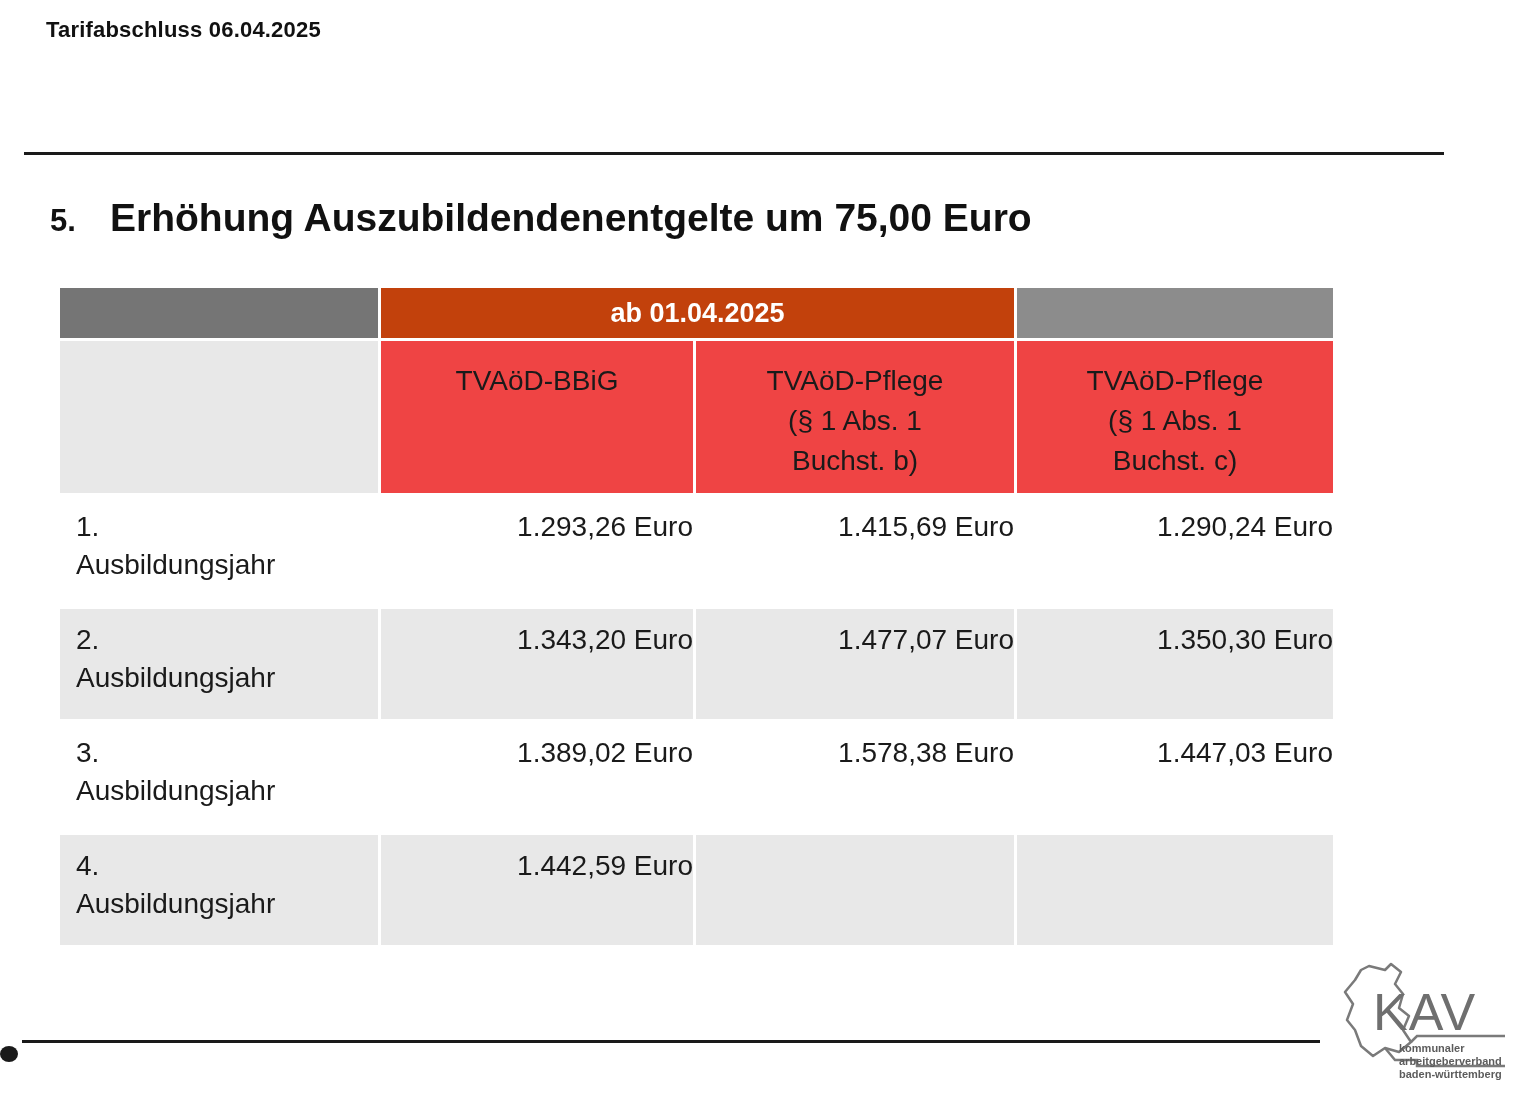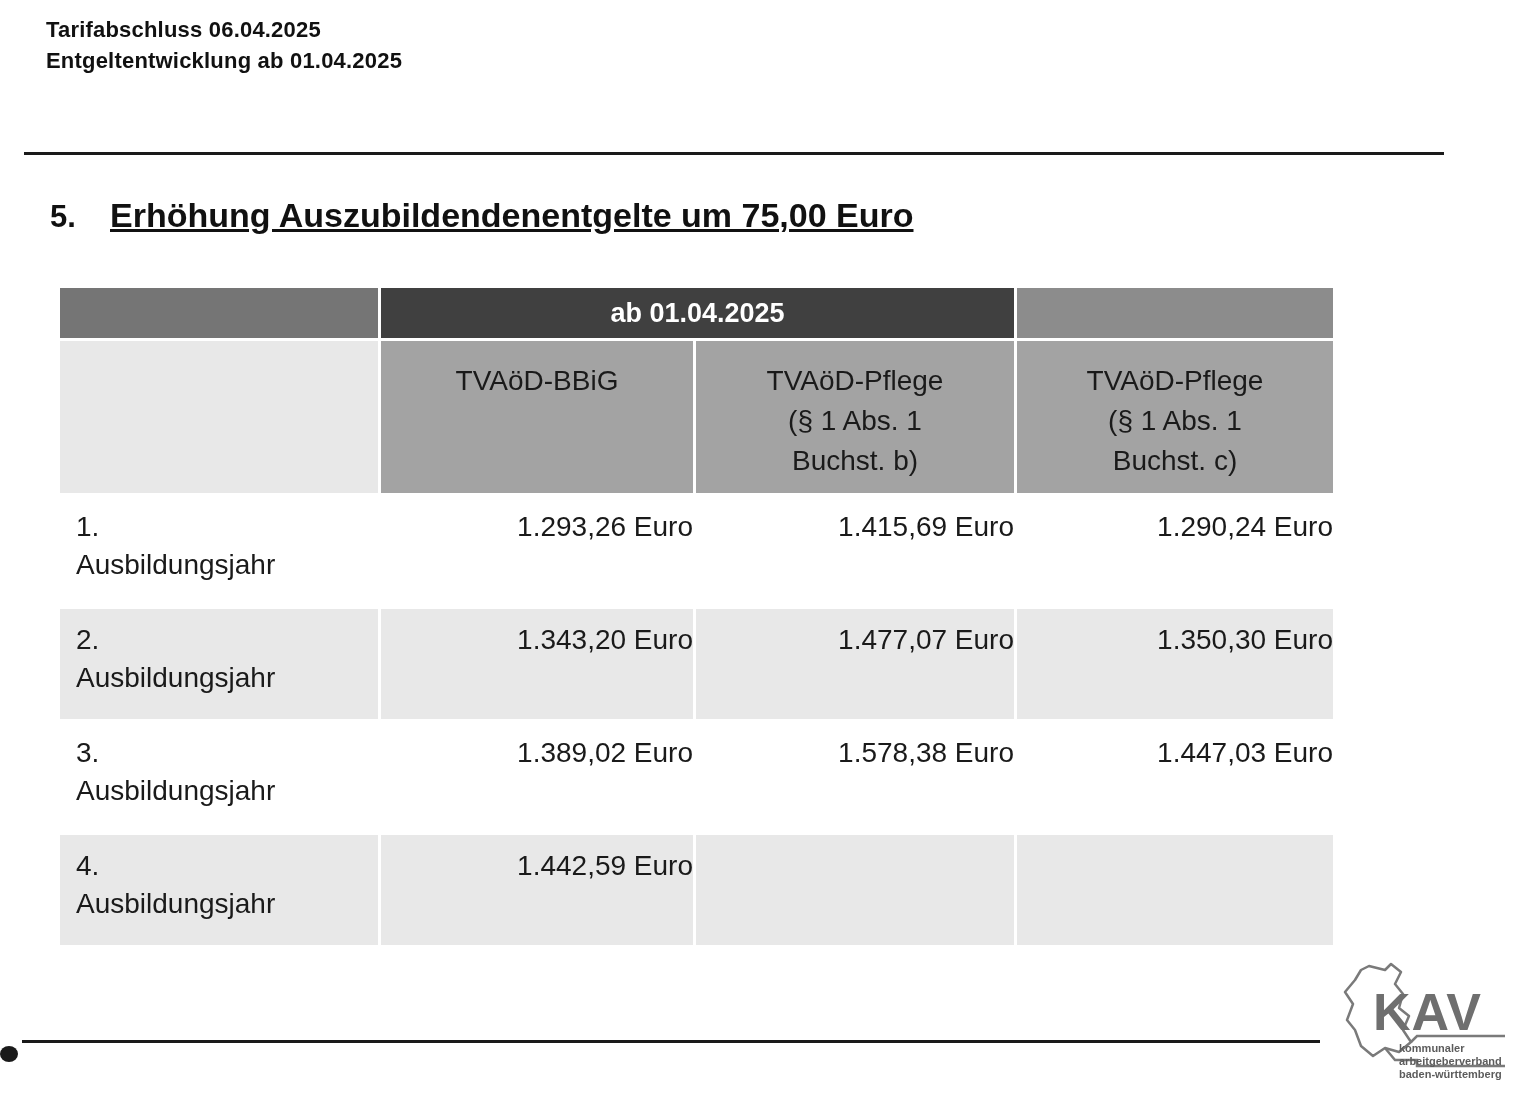--- a/index.html
+++ b/index.html
@@ -48,23 +48,22 @@
     align-items: baseline;
     gap: 0px;
   }
   .section-number {
     font-size: 31px;
     font-weight: bold;
     width: 60px;
     display: inline-block;
   }
   .section-text {
-    font-size: 34px;
-    font-weight: bold;
-    text-decoration: underline;
+    font-size: 39px;
+    font-weight: bold;
   }
 
   
   .table-wrap {
     position: absolute;
     left: 57px;
     top: 285px;
     width: 1270px;
   }
   table.rate-table {
@@ -77,37 +76,37 @@
     padding: 0;
     vertical-align: top;
   }
 
   col.c1 { width: 318px; }
   col.c2 { width: 312px; }
   col.c3 { width: 318px; }
   col.c4 { width: 316px; }
 
   .band {
-    background: #404040;
+    background: #c2410c;
     color: #fff;
     height: 50px;
     font-size: 27px;
     font-weight: bold;
     text-align: center;
     line-height: 50px;
   }
   .band.empty-left {
     background: #757575;
   }
   .band.right {
     background: #8c8c8c;
   }
 
   .hcell {
-    background: #a3a3a3;
+    background: #ef4444;
     height: 152px;
     font-size: 28px;
     text-align: center;
     padding-top: 20px !important;
     box-sizing: border-box;
     line-height: 1.42;
     color: #1a1a1a;
   }
   .hcell.blank {
     background: #e8e8e8;
@@ -156,41 +155,40 @@
     top: 960px;
     width: 200px;
     height: 120px;
   }
   .logo svg { display: block; }
   .logo-text {
     position: absolute;
     left: 48px;
     top: 22px;
     font-size: 52px;
-    font-weight: bold;
+    font-weight: normal;
     color: #6f6f6f;
     letter-spacing: 1px;
     font-family: "Liberation Sans", sans-serif;
   }
   .logo-sub {
     position: absolute;
     left: 74px;
     top: 82px;
     font-size: 11px;
     font-weight: bold;
     color: #5c5c5c;
     line-height: 1.18;
   }
 </style>
 </head>
 <body>
 
 <div class="doc-header">
   <div class="line">Tarifabschluss 06.04.2025</div>
-  <div class="line">Entgeltentwicklung ab 01.04.2025</div>
 </div>
 <div class="header-rule"></div>
 
 <div class="section-title">
   <span class="section-number">5.</span>
   <span class="section-text">Erhöhung Auszubildendenentgelte um 75,00 Euro</span>
 </div>
 
 <div class="table-wrap">
   <table class="rate-table">

